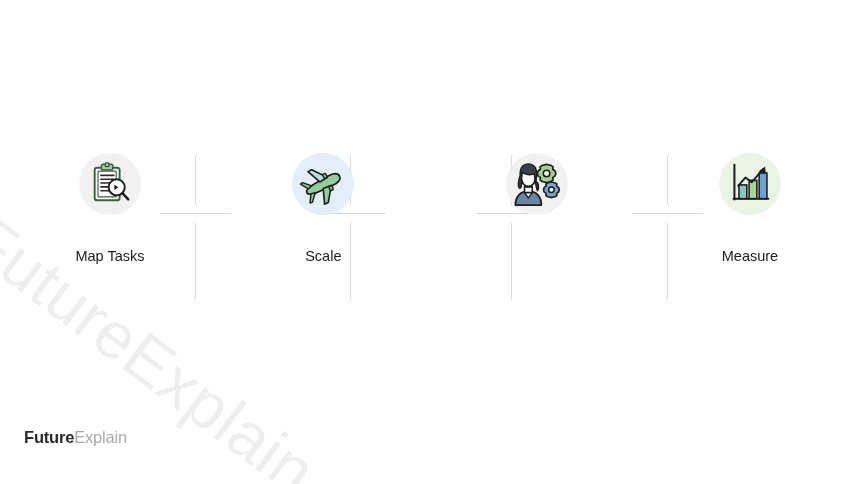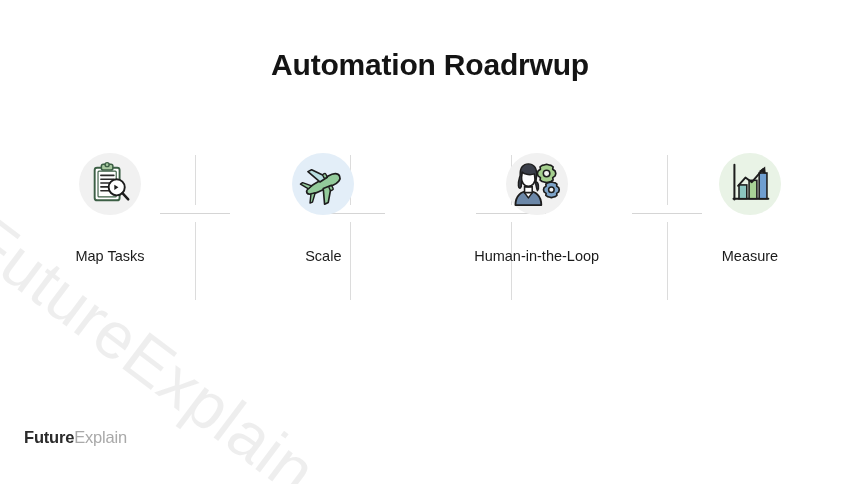--- a/index.html
+++ b/index.html
@@ -119,21 +119,20 @@
   .logo .future  { color: #2b2b2b; font-weight: bold; }
   .logo .explain { color: #a9a9a9; font-weight: normal; }
 </style>
 </head>
 <body>
 
 <div class="slide">
 
   <div class="watermark">FutureExplain</div>
 
-  <div class="title">Automation Roadrwup</div>
 
   <div class="connectors">
 
     <div class="v-divider top" style="left:195px"></div>
     <div class="v-divider bottom" style="left:195px"></div>
     <div class="h-connector" style="left:160px; width:70px"></div>
 
     <div class="v-divider top" style="left:350px"></div>
     <div class="v-divider bottom" style="left:350px"></div>
     <div class="h-connector" style="left:315px; width:70px"></div>
@@ -205,21 +204,20 @@
             <path d="M0,-9.6 L2.6,-8.9 L4.6,-8.4 L6.8,-6.8 L6.4,-4.4 L8.9,-2.6 L9.6,0 L8.9,2.6 L6.4,4.4 L6.8,6.8 L4.6,8.4 L2.6,8.9 L0,9.6 L-2.6,8.9 L-4.6,8.4 L-6.8,6.8 L-6.4,4.4 L-8.9,2.6 L-9.6,0 L-8.9,-2.6 L-6.4,-4.4 L-6.8,-6.8 L-4.6,-8.4 L-2.6,-8.9 Z" fill="#a4cf8e" stroke="#1d1d1d" stroke-width="1.7" stroke-linejoin="round"></path>
             <circle cx="0" cy="0" r="3.4" fill="#f1f1f1" stroke="#1d1d1d" stroke-width="1.6"></circle>
           </g>
 
           <g transform="translate(41,30)">
             <path d="M0,-8.2 L2.3,-7.6 L4,-7.2 L5.8,-5.8 L5.5,-3.8 L7.6,-2.3 L8.2,0 L7.6,2.3 L5.5,3.8 L5.8,5.8 L4,7.2 L2.3,7.6 L0,8.2 L-2.3,7.6 L-4,7.2 L-5.8,5.8 L-5.5,3.8 L-7.6,2.3 L-8.2,0 L-7.6,-2.3 L-5.5,-3.8 L-5.8,-5.8 L-4,-7.2 L-2.3,-7.6 Z" fill="#7ea4c9" stroke="#1d1d1d" stroke-width="1.7" stroke-linejoin="round"></path>
             <circle cx="0" cy="0" r="2.9" fill="#f1f1f1" stroke="#1d1d1d" stroke-width="1.6"></circle>
           </g>
         </svg>
       </div>
-      <div class="step-label">Human-in-the-Loop</div>
     </div>
 
     <div class="step">
       <div class="icon-circle" style="background:#e9f3e6">
         <svg width="44" height="44" viewBox="0 0 48 48">
           <line x1="7" y1="3" x2="7" y2="41" stroke="#1d1d1d" stroke-width="2.2" stroke-linecap="round"></line>
           <line x1="6" y1="40" x2="44" y2="40" stroke="#1d1d1d" stroke-width="2.2" stroke-linecap="round"></line>
           <rect x="12" y="25" width="8.5" height="15" fill="#8cc6c0" stroke="#1d1d1d" stroke-width="1.7"></rect>
           <rect x="23" y="20" width="8.5" height="20" fill="#a8d396" stroke="#1d1d1d" stroke-width="1.7"></rect>
           <rect x="34" y="12" width="8.5" height="28" fill="#6f9fd0" stroke="#1d1d1d" stroke-width="1.7"></rect>

